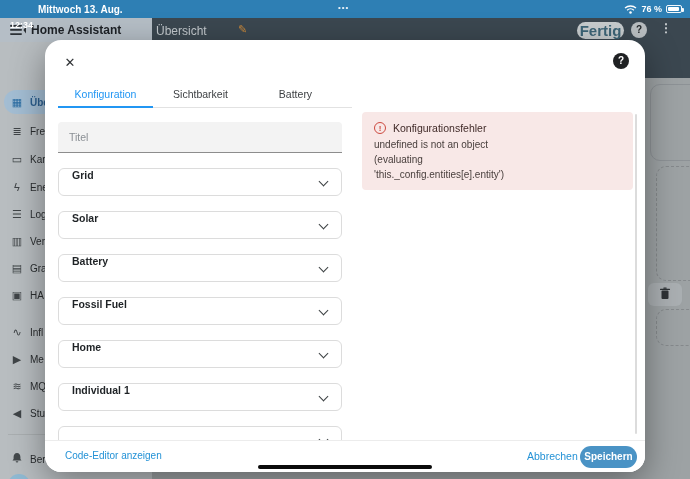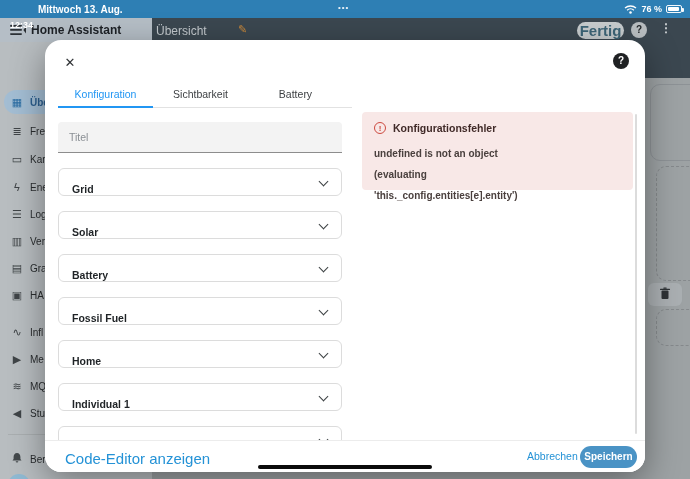--- a/index.html
+++ b/index.html
@@ -54,34 +54,34 @@
   .dlg-help { position:absolute; left:568px; top:13px; width:16px; height:16px; border-radius:50%; background:#1f2123; color:#fff; font-size:10px; font-weight:700; text-align:center; line-height:16px; }
 
   .tabbar { position:absolute; left:13px; top:44px; width:294px; height:24px; border-bottom:1px solid #e2e2e2; }
   .tab { position:absolute; top:0; width:95px; height:24px; font-size:10.5px; font-weight:500; color:#3c3f42; text-align:center; line-height:20px; }
   .tab.active { color:#2196f3; }
   .tab-underline { position:absolute; left:0; bottom:-1px; width:95px; height:2px; background:#2196f3; }
 
   .titel-field { position:absolute; left:13px; top:82px; width:284px; height:31px; background:#f3f3f3; border-bottom:1px solid #8d8d8d; border-radius:4px 4px 0 0; }
   .titel-field .ph-label { position:absolute; left:11px; top:9px; font-size:10.5px; color:#8a8f94;text-align:right; }
 
-  .panel { position:absolute; left:13px; width:284px; height:28px; background:#fff; border:1px solid #dcdcdc; border-radius:6px; display:flex; align-items:flex-end; }
+  .panel { position:absolute; left:13px; width:284px; height:28px; background:#fff; border:1px solid #dcdcdc; border-radius:6px; display:flex; align-items:flex-start; }
   .panel .plabel { margin-left:13px; font-size:10.5px; font-weight:600; color:#1f2326; }
   .panel .chev { position:absolute; right:14px; top:9px; width:7px; height:7px; border-right:1.6px solid #3c4043; border-bottom:1.6px solid #3c4043; transform:rotate(45deg); }
 
   .error-card { position:absolute; left:317px; top:72px; width:271px; height:78px; background:#f8e8e7; border-radius:4px; }
   .err-head { position:absolute; left:12px; top:10px; display:flex; align-items:center; gap:7px; }
   .err-icon { width:12px; height:12px; border:1.3px solid #cd4a40; border-radius:50%; color:#cd4a40; font-size:8px; font-weight:700; text-align:center; line-height:11px; flex:0 0 auto; }
-  .err-title { font-size:10.5px; font-weight:700; color:#402a28; }
-  .err-body { position:absolute; left:12px; top:31px; font-size:10px; color:#4a403e; line-height:21px; white-space:pre-line;font-weight:bold; }
+  .err-title { font-size:10.5px; font-weight:400; color:#402a28; }
+  .err-body { position:absolute; left:12px; top:25px; font-size:10px; color:#4a403e; line-height:15px; white-space:pre-line; }
 
   .dlg-scrollbar { position:absolute; left:590px; top:74px; width:2px; height:320px; background:#dcdcdc; border-radius:1px; }
 
   .dlg-footer { position:absolute; left:0; bottom:0; width:600px; height:32px; background:#fff; border-top:1px solid #ececec; z-index:3; }
-  .code-editor-link { position:absolute; left:20px; top:9px; font-size:15px; font-weight:500; color:#2492d6; }
+  .code-editor-link { position:absolute; left:20px; top:9px; font-size:10px; font-weight:500; color:#2492d6; }
   .cancel-btn { position:absolute; left:482px; top:9px; font-size:10.5px; font-weight:500; color:#2492d6; }
   .save-btn { position:absolute; left:535px; top:5px; width:57px; height:22px; background:#4a93c5; border-radius:12px; color:#fff; font-size:10px; font-weight:600; text-align:center; line-height:22px; }
 
   .home-indicator { position:absolute; left:258px; top:465px; width:174px; height:4px; background:#0a0a0a; border-radius:2.5px; z-index:20; }
 </style>
 </head>
 <body>
 
 <div class="screen">
 

